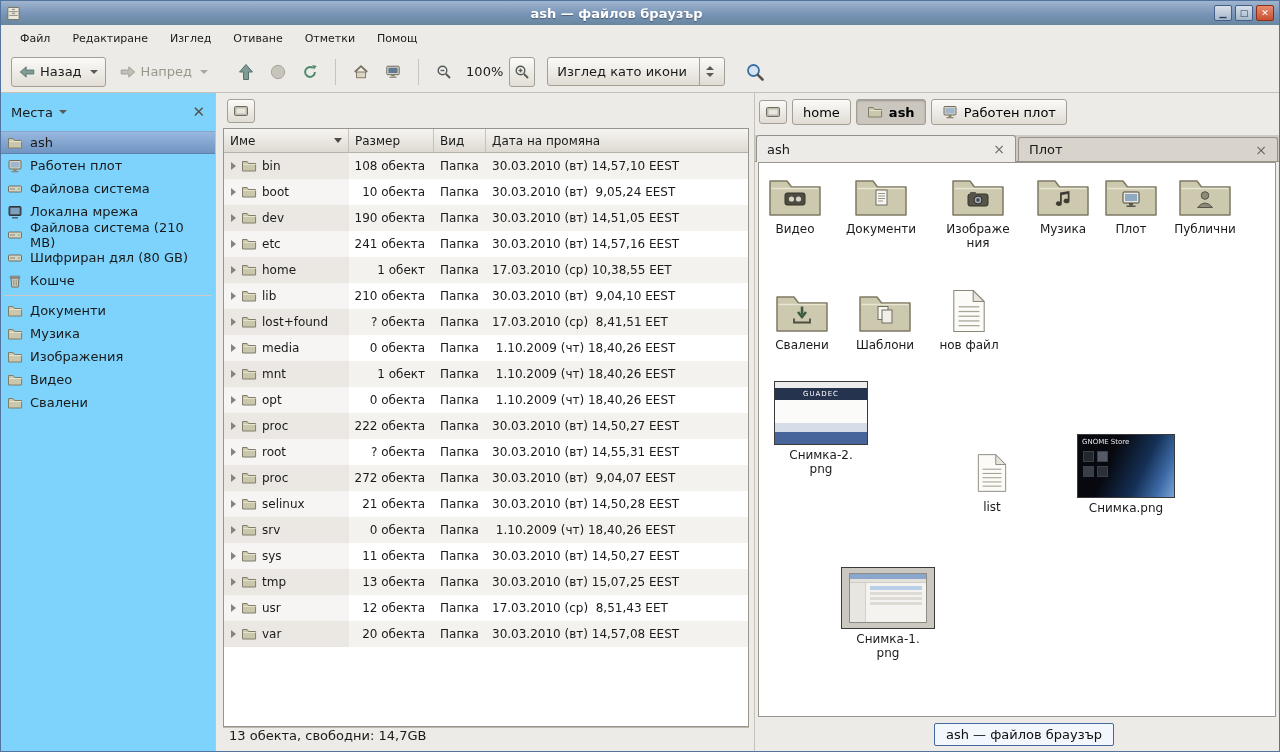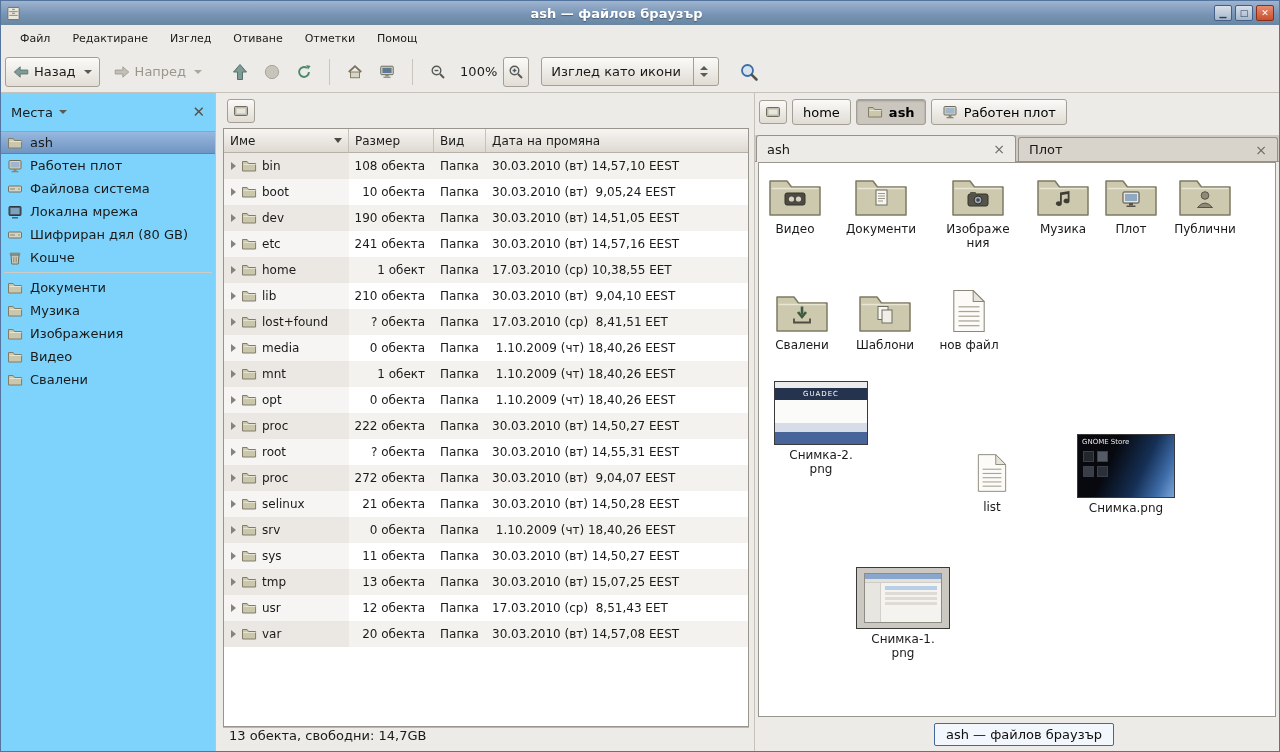--- a/index.html
+++ b/index.html
@@ -20,21 +20,21 @@
   .win-btn { width: 18px; height: 16px; border-radius: 2px; margin-left: 3px; border: 1px solid #44608a;
     background: linear-gradient(#D7DFE9, #A6B7CB); display: flex; align-items: center; justify-content: center;
     font-size: 9px; line-height: 9px; color: #26405e; }
   .win-btn.close { background: linear-gradient(#E78C6F, #C8502F); border-color: #8C2F16; color: #fff; }
 
   
   .menubar { position: absolute; top: 24px; left: 0; right: 0; height: 26px; display: flex; align-items: stretch; padding-left: 8px; background: #EDEBE7; }
   .menu-item { padding: 0 11px; font-size: 11px; display: flex; align-items: center; }
 
   
-  .toolbar { position: absolute; top: 50px; left: 0; right: 0; height: 42px; display: flex; align-items: center; padding: 0 4px; border-bottom: 1px solid #C6C2BA; background: #EDEBE7; }
+  .toolbar { position: absolute; top: 50px; left: 0; right: 0; height: 42px; display: flex; align-items: center; padding: 0 10px; border-bottom: 1px solid #C6C2BA; background: #EDEBE7; }
   .tbtn { display: flex; align-items: center; gap: 5px; border: 1px solid transparent; background: transparent; border-radius: 3px; padding: 4px 7px; font-size: 13px; font-family: inherit; color: #1a1a1a; height: 30px; }
   .tbtn.raised { border-color: #A49F95; background: linear-gradient(#FBFAF8, #E2DED6); }
   .tbtn.disabled { color: #9b968c; }
   .drop { width: 0; height: 0; border-top: 4px solid #5a5a52; border-left: 4px solid transparent; border-right: 4px solid transparent; margin-left: 3px; }
   .disabled .drop { border-top-color: #aba79d; }
   .tsep { width: 1px; height: 26px; background: #C9C5BD; margin: 0 9px; }
   .zoom-label { margin: 0 6px; font-size: 13px; }
   .combo { display: flex; align-items: center; border: 1px solid #A49F95; border-radius: 3px; background: linear-gradient(#FBFAF8, #E0DCD4); height: 29px; padding-left: 9px; margin: 0 12px; font-size: 13px; min-width: 178px; }
   .combo-arrows { border-left: 1px solid #A49F95; align-self: stretch; display: flex; flex-direction: column; justify-content: center; align-items: center; padding: 0 6px; margin-left: 12px; gap: 3px; }
   .tri-up { width: 0; height: 0; border-bottom: 4px solid #5a5a52; border-left: 4px solid transparent; border-right: 4px solid transparent; }
@@ -97,21 +97,21 @@
   .gi-2 { left: 178px; top: 8px;  width: 82px; }
   .gi-3 { left: 268px; top: 8px;  width: 72px; }
   .gi-4 { left: 336px; top: 8px;  width: 72px; }
   .gi-5 { left: 409px; top: 8px;  width: 74px; }
   .gi-6 { left: 7px;  top: 124px; width: 72px; }
   .gi-7 { left: 90px; top: 124px; width: 72px; }
   .gi-8 { left: 174px; top: 124px; width: 72px; }
   .gi-9 { left: 10px; top: 218px; width: 104px; }
   .gi-10 { left: 201px; top: 286px; width: 64px; }
   .gi-11 { left: 312px; top: 271px; width: 110px; }
-  .gi-12 { left: 92px; top: 404px; width: 104px; }
+  .gi-12 { left: 77px; top: 404px; width: 104px; }
   .gi-2 .gi-label { width: 68px; margin: 0 auto; word-break: break-all; }
   .gi-9 .gi-label, .gi-12 .gi-label { width: 66px; margin: 0 auto; }
 
   .tooltip { position: absolute; left: 933px; top: 722px; background: #F2F7FD; border: 1px solid #44689C; padding: 3px 11px; font-size: 13px; border-radius: 2px; z-index: 10; color: #101010; }
 </style>
 </head>
 <body>
 
 <div class="window">
 
@@ -283,20 +283,30 @@
         </div>
         <div class="side-row">
           <span class="s-icon">
             <svg width="16" height="16" viewBox="0 0 16 16">
               <rect x="2" y="2.5" width="12" height="9" rx="1" fill="#4E5A66" stroke="#2E3840"></rect>
               <rect x="3.5" y="4" width="9" height="6" fill="#7FA1BD"></rect>
               <rect x="5" y="13" width="6" height="1.5" fill="#55606B"></rect>
             </svg>
           </span>
           <span class="s-label">Локална мрежа</span>
+        </div>
+        <div class="side-row">
+          <span class="s-icon">
+            <svg width="16" height="16" viewBox="0 0 16 16">
+              <rect x="1.5" y="5" width="13" height="6" rx="1" fill="#D6D3C6" stroke="#74715F"></rect>
+              <circle cx="12" cy="8" r="1" fill="#8FBF6F"></circle>
+              <rect x="3" y="7.2" width="5" height="1.6" fill="#A5A291"></rect>
+            </svg>
+          </span>
+          <span class="s-label">Файлова система (210 MB)</span>
         </div>
         <div class="side-row">
           <span class="s-icon">
             <svg width="16" height="16" viewBox="0 0 16 16">
               <rect x="1.5" y="5" width="13" height="6" rx="1" fill="#D6D3C6" stroke="#74715F"></rect>
               <circle cx="12" cy="8" r="1" fill="#8FBF6F"></circle>
               <rect x="3" y="7.2" width="5" height="1.6" fill="#A5A291"></rect>
             </svg>
           </span>
           <span class="s-label">Шифриран дял (80 GB)</span>

